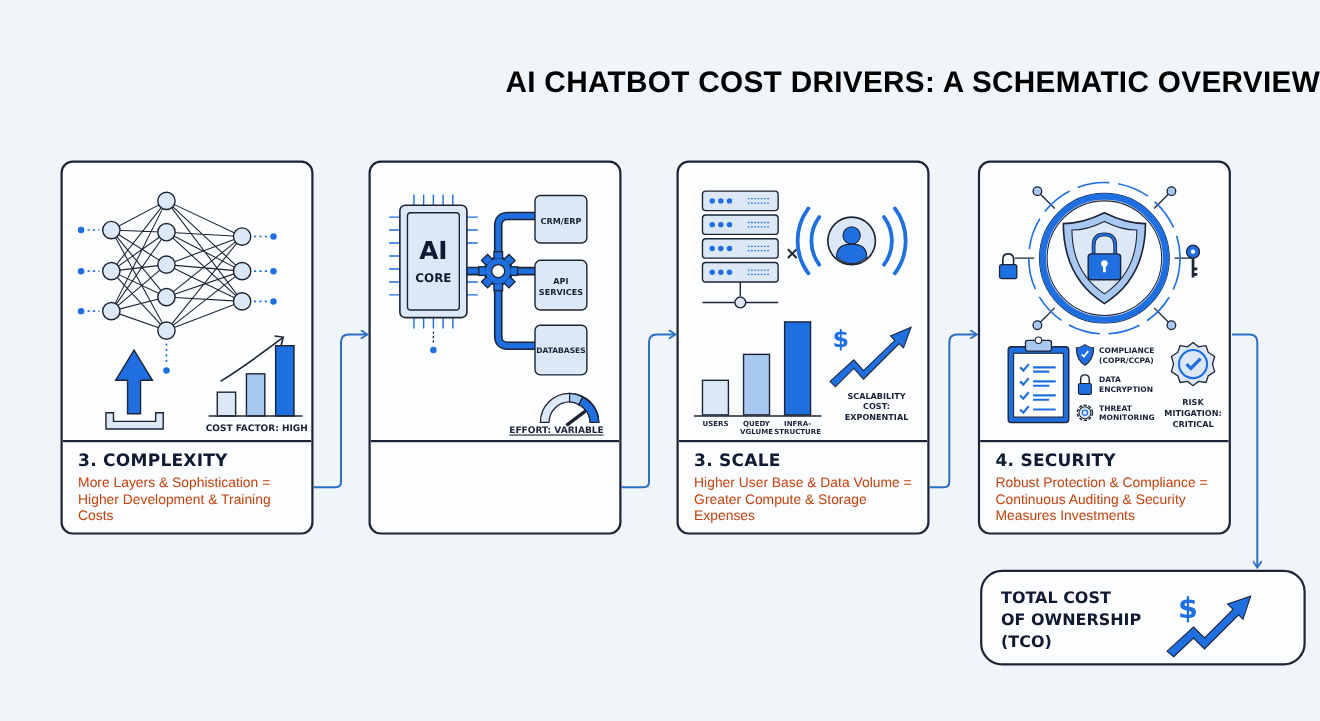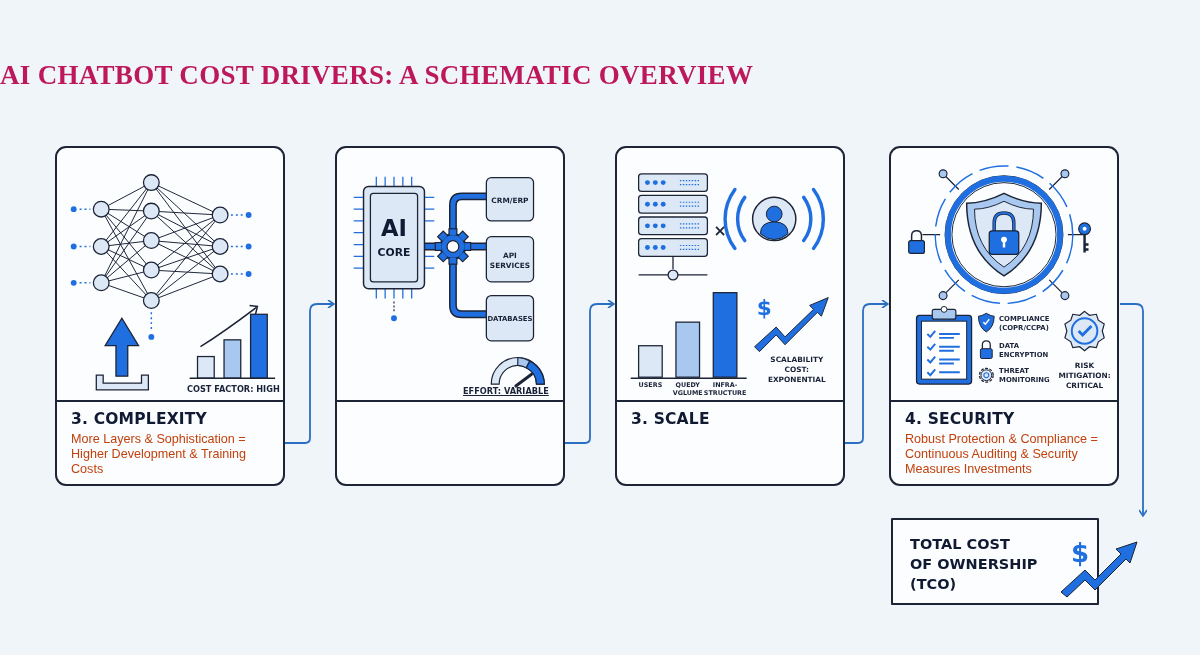--- a/index.html
+++ b/index.html
@@ -1,22 +1,22 @@
 <!DOCTYPE html>
 <html><head>
 <meta charset="utf-8">
 <style>
   * { box-sizing: border-box; margin: 0; padding: 0; }
   html, body { width: 1200px; height: 655px; background: #f0f5f9; overflow: hidden; }
   body { font-family: "Liberation Sans", "DejaVu Sans", sans-serif; color: #111a33; position: relative; }
 
   .title {
-    position: absolute; top: 60px; left: 0; width: 1200px; text-align: left;
-    font-family: Liberation Serif, serif; font-weight: bold; font-size: 27px;
-    letter-spacing: 0.3px; color: #be185d;
+    position: absolute; top: 60px; left: 0; width: 1200px; text-align: right;
+    font-family: Liberation Sans, sans-serif; font-weight: bold; font-size: 27px;
+    letter-spacing: 0.3px; color: #000000;
   }
 
   .card {
     position: absolute; top: 146px; width: 230px; height: 340px;
     border: 2px solid #1c2436; border-radius: 11px; background: #fbfdff;
     overflow: hidden;
   }
   .card .illus { position: absolute; left: 0; top: 0; width: 100%; height: 252px; }
   .card .divider { position: absolute; left: 0; top: 252px; width: 100%; height: 2px; background: #1c2436; }
   .card .caption { position: absolute; left: 14px; top: 262px; right: 8px; }
@@ -29,22 +29,22 @@
   #card1 { left: 55px; }
   #card2 { left: 335px; }
   #card3 { left: 615px; }
   #card4 { left: 889px; padding-left: 32px; }
 
   .lbl { position: absolute; font-family: "DejaVu Sans", sans-serif; font-weight: bold; color: #1a2238; text-align: center; white-space: nowrap; }
 
   .connector { position: absolute; left: 0; top: 0; width: 1200px; height: 655px; pointer-events: none; }
 
   .tco {
-    position: absolute; left: 891px; top: 518px; width: 208px; height: 87px;
-    border: 2px solid #1c2436; border-radius: 1px; background: #fbfdff;
+    position: absolute; left: 891px; top: 518px; width: 296px; height: 87px;
+    border: 2px solid #1c2436; border-radius: 20px; background: #fbfdff;
   }
   .tco .tco-text {
     position: absolute; left: 17px; top: 14px; width: 140px;
     font-family: "DejaVu Sans", sans-serif; font-weight: bold; font-size: 14.5px; line-height: 20px; color: #111a33;
   }
   svg text { font-family: "DejaVu Sans", sans-serif; font-weight: bold; }
 </style>
 </head>
 <body>
 
@@ -236,20 +236,21 @@
       <text x="150" y="168" text-anchor="middle" font-size="22" fill="#1f6fe0">$</text>
       <path d="M140,200 L162,180 L171,190 L200,162 L196,158 L215,150 L208,169 L204,165 L171,198 L162,188 L145,205 Z" fill="#1f6fe0" stroke="#1c2436" stroke-width="1"></path>
       <text x="183" y="216" text-anchor="middle" font-size="7.5" fill="#1a2238">SCALABILITY</text>
       <text x="183" y="226" text-anchor="middle" font-size="7.5" fill="#1a2238">COST:</text>
       <text x="183" y="236" text-anchor="middle" font-size="7.5" fill="#1a2238">EXPONENTIAL</text>
     </g>
   </svg>
   <div class="divider"></div>
   <div class="caption">
     <div class="ctitle">3. SCALE</div>
+    <div class="cdesc">Higher User Base &amp; Data Volume = Greater Compute &amp; Storage Expenses</div>
   </div>
 </div>
 
 <div class="card" id="card4">
   <svg class="illus" viewBox="0 0 230 252">
     <g transform="translate(115,86)">
       <g stroke="#1c2436" stroke-width="1.2">
         <path d="M-46,-46 L-60,-60 M46,-46 L60,-60 M-46,46 L-60,60 M46,46 L60,60 M-65,0 L-83,0 M65,0 L83,0"></path>
       </g>
       <g fill="#a8c8f0" stroke="#1c2436" stroke-width="1.2">

